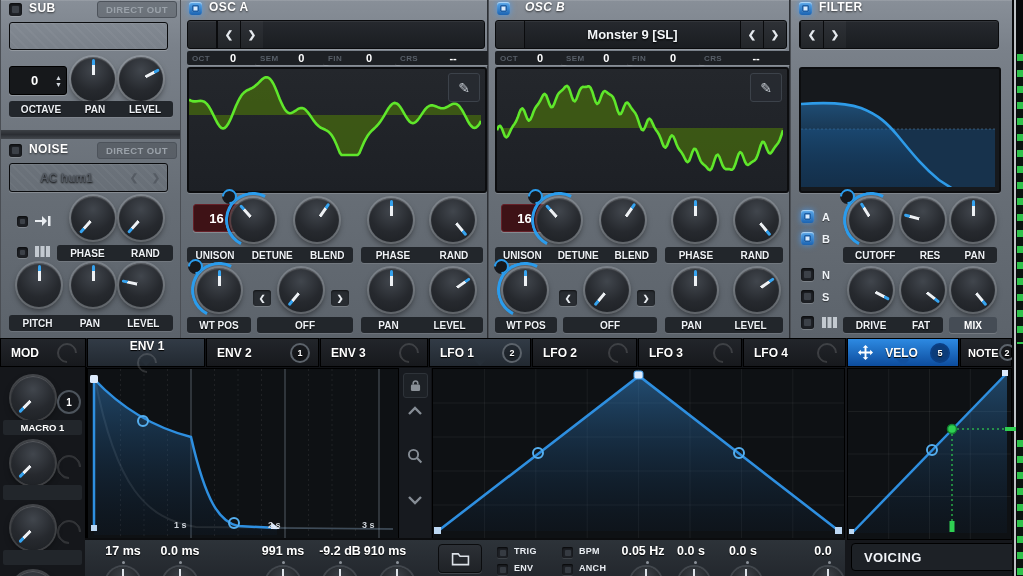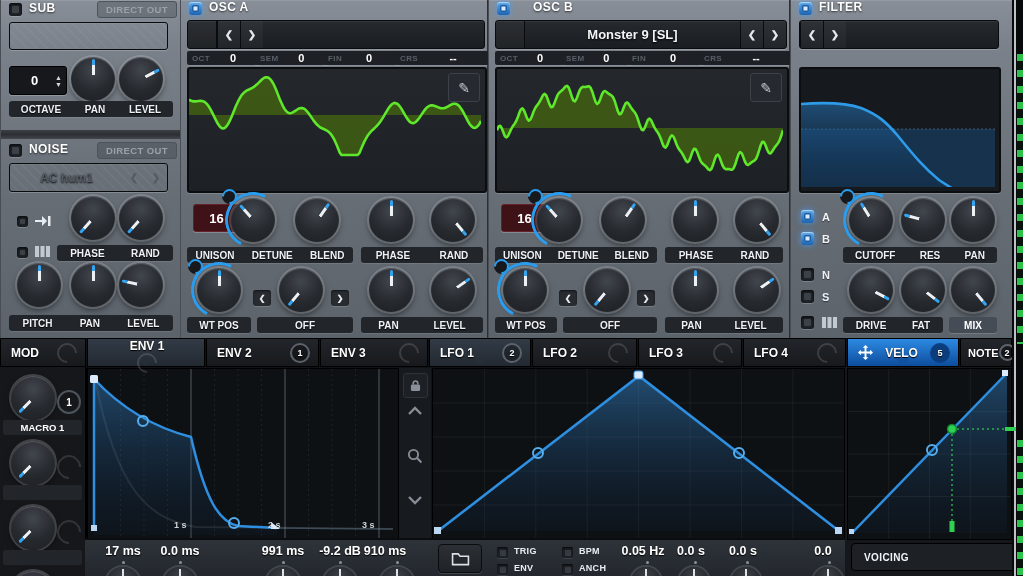--- a/index.html
+++ b/index.html
@@ -102,21 +102,21 @@
   .modrow-label{position:absolute;left:3px;width:79px;height:15px;background:#22262b;border-radius:2px;
     color:#fff;font-size:9.5px;font-weight:bold;display:flex;align-items:center;justify-content:center;}
   .mbadge{position:absolute;width:20px;height:20px;border-radius:50%;border:2px solid #4d545c;
     color:#fff;font-size:10px;font-weight:bold;display:flex;align-items:center;justify-content:center;}
   .mbadge.faint{border-color:rgba(255,255,255,.12);border-bottom-color:transparent;transform:rotate(-45deg);}
   .lcb{position:absolute;width:11px;height:11px;border-radius:2px;background:#1e2126;
     box-shadow:inset 0 1px 2px rgba(0,0,0,.85),0 1px 0 rgba(255,255,255,.1);}
   .lcb::after{content:"";position:absolute;inset:2.5px;background:#363b42;border-radius:1px;}
   .lflab{position:absolute;color:#e9edf2;font-size:9px;font-weight:bold;letter-spacing:.3px;}
   .vbar{position:absolute;background:#1d2126;border:1px solid #000;border-radius:4px;display:flex;
-    align-items:center;color:#f1f4f8;font-weight:bold;font-size:10px;padding-left:12px;letter-spacing:.4px;}
+    align-items:center;color:#f1f4f8;font-weight:bold;font-size:13px;padding-left:12px;letter-spacing:.4px;}
   .folderbtn{position:absolute;width:42px;height:27px;background:linear-gradient(#2c3036,#1f2226);
     border:1px solid #0b0c0e;border-radius:4px;box-shadow:0 1px 0 rgba(255,255,255,.14);
     display:flex;align-items:center;justify-content:center;}
   #edge{position:absolute;left:1012px;top:0;width:11px;height:576px;background:#08090b;}
   #edge .wline{position:absolute;left:2px;top:0;width:2px;height:576px;background:rgba(222,227,232,.85);}
   .greens{position:absolute;left:5px;width:6px;
     background:repeating-linear-gradient(180deg,#2ec24a 0 7px,rgba(20,60,30,.2) 7px 16px);}
 </style>
 </head>
 <body>
@@ -282,21 +282,21 @@
     <span>OFF</span>
     </div>
   <div class="strip" style="left:180px;top:317px;width:122px;">
     <span>PAN</span>
     <span>LEVEL</span>
   </div>
 </div>
 
 <div class="panel" style="left:488px;width:300px;">
   <span class="cb on" style="left:8px;top:2px;"></span>
-  <span class="hlabel" style="left:44px;top:0;">OSC B</span>
+  <span class="hlabel" style="left:36px;top:0;font-style:italic;">OSC B</span>
 
   <div class="selbox" style="left:6px;top:20px;width:290px;height:27px;">
     <span class="selsq"></span>
     <span class="selname">Monster 9 [SL]</span>
     <span class="selbtn">❮</span>
     <span class="selbtn">❯</span>
   </div>
   <div class="tcell" style="left:6px;top:51px;width:62px;">
     <span class="tl">OCT</span>
     <span class="tv">0</span>

